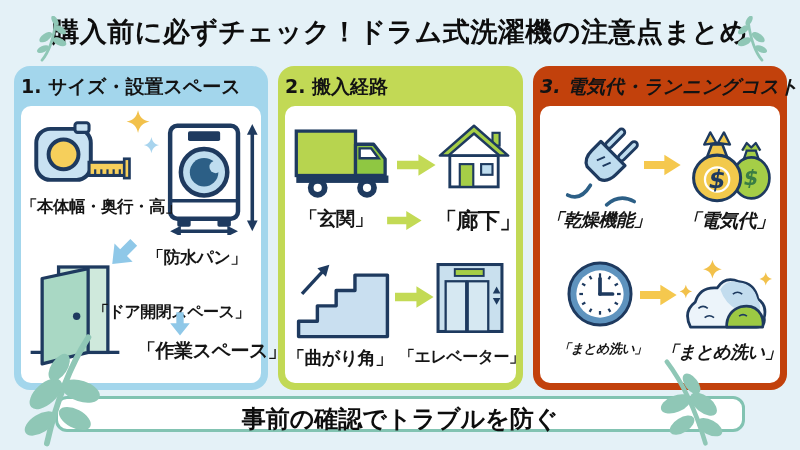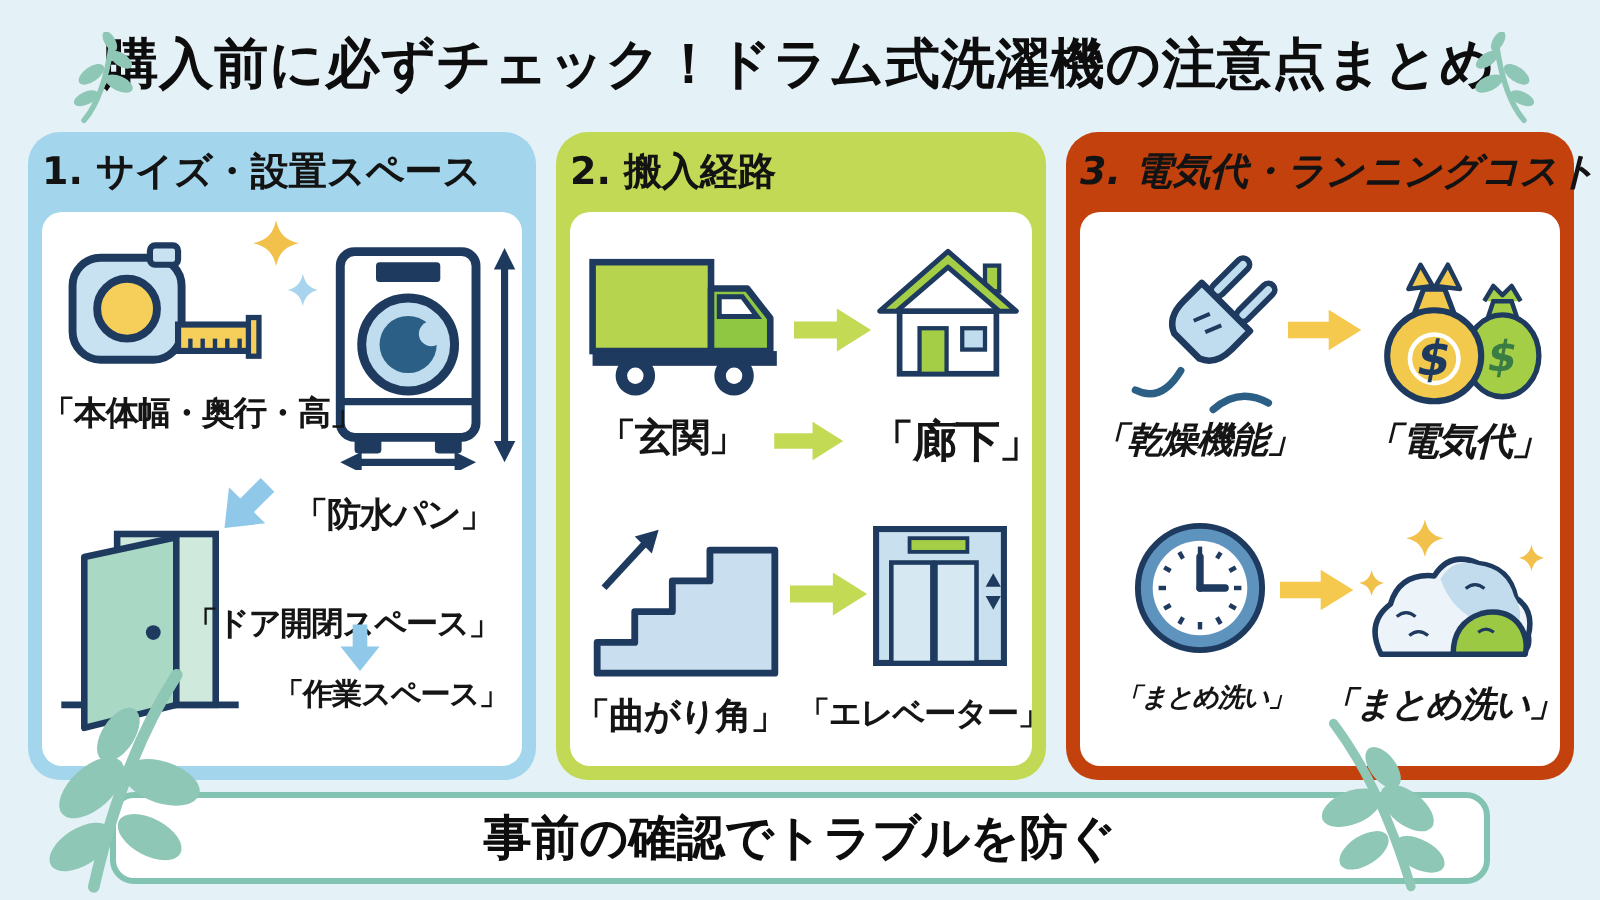--- a/index.html
+++ b/index.html
@@ -16,21 +16,21 @@
   }
   .cards{position:absolute;top:66px;left:14px;display:flex;gap:10px;z-index:1;}
   .card{border-radius:16px;padding:0 7px 7px;box-sizing:border-box;height:324px;}
   .card.c1{width:254px;}
   .card.c2{width:245px;}
   .card.c3{width:254px;}
   .card-header{height:40px;line-height:41px;text-align:left;font-weight:bold;font-size:19px;color:#131313;white-space:nowrap;}
   .card-body{position:relative;background:#fff;border-radius:10px;height:277px;}
   .lbl{position:absolute;font-weight:bold;color:#151515;white-space:nowrap;letter-spacing:-0.5px;}
   .banner{
-    position:absolute;left:55px;right:55px;top:396px;height:46px;box-sizing:border-box;
+    position:absolute;left:55px;right:55px;top:396px;height:36px;box-sizing:border-box;
     background:#fff;border:3px solid #82C3B2;border-radius:12px;z-index:3;
     text-align:center;font-size:24px;font-weight:bold;line-height:40px;color:#0d0d0d;
   }
   svg{display:block;}
 </style>
 </head>
 <body>
 
 <div class="title">購入前に必ずチェック！ドラム式洗濯機の注意点まとめ</div>
 
@@ -125,21 +125,21 @@
       </div>
 
       <div class="lbl" style="left:72px;top:177px;font-size:16px;margin-top:19px;">「ドア開閉スペース」</div>
 
       <div class="abs" style="left:148px;top:206px;">
         <svg viewBox="0 0 36 40" width="22" height="25">
           <polygon points="12,0 24,0 24,18 34,18 18,38 2,18 12,18" fill="#8FC8E8"></polygon>
         </svg>
       </div>
 
-      <div class="lbl" style="left:116px;top:232px;font-size:15px;">「作業スペース」</div>
+      <div class="lbl" style="left:116px;top:232px;font-size:19px;">「作業スペース」</div>
     </div>
   </div>
 
   <div class="card c2" style="background: rgb(194, 217, 85);">
     <div class="card-header">2. 搬入経路</div>
     <div class="card-body">
 
       <div class="abs" style="left:8px;top:20px;">
         <svg viewBox="0 0 124 92" width="102" height="76">
           <rect x="4" y="6" width="72" height="54" fill="#B7D44F" stroke="#1E3A5F" stroke-width="4"></rect>

